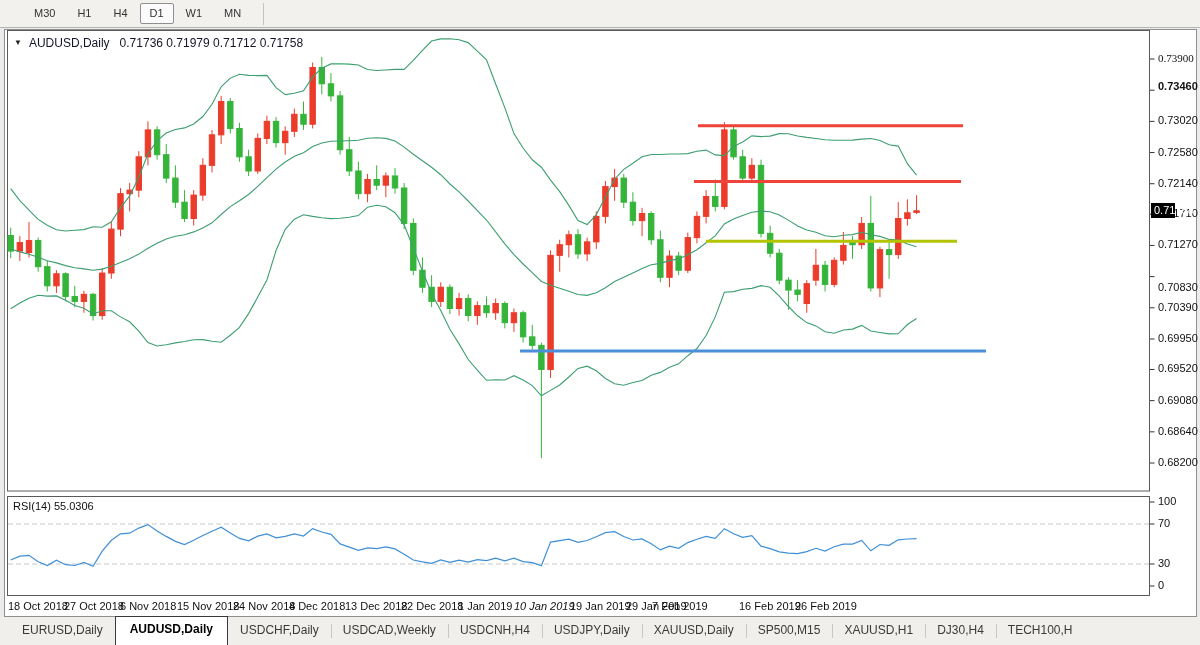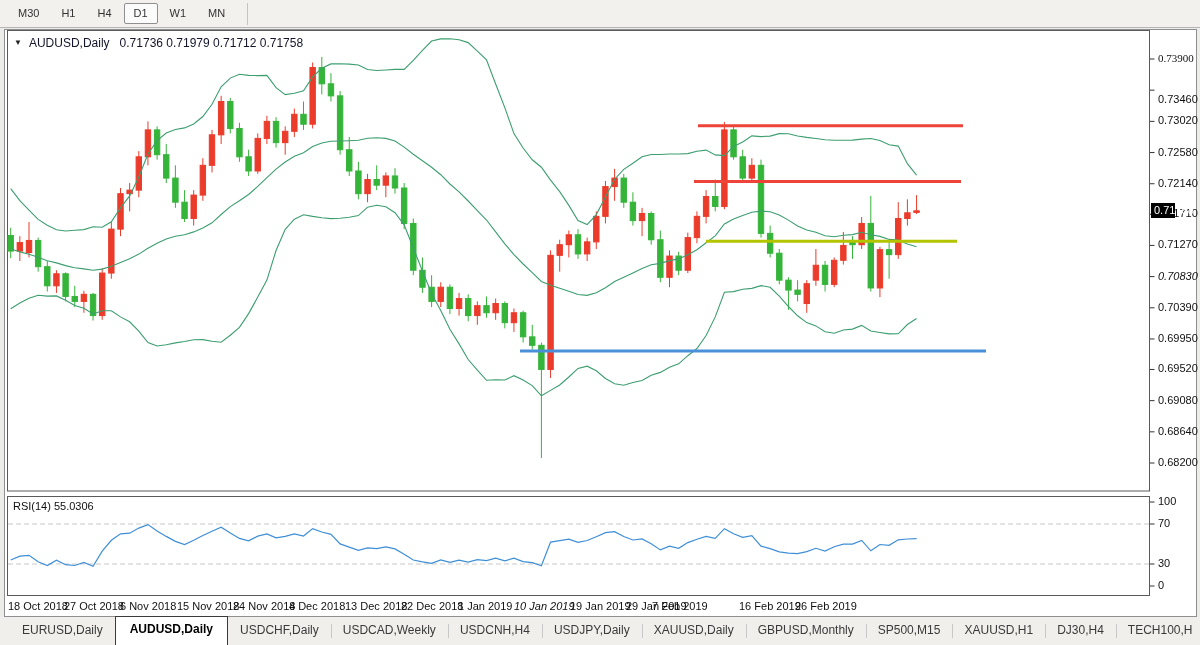--- a/index.html
+++ b/index.html
@@ -1,20 +1,20 @@
 <!DOCTYPE html>
 <html><head>
 <meta charset="utf-8">
 <style>
   html,body{margin:0;padding:0;}
   body{position:relative;width:1200px;height:645px;overflow:hidden;background:#ececea;
        font-family:"Liberation Sans",sans-serif;}
   .toolbar{position:absolute;left:0;top:0;width:100%;height:28px;background:#f2f1ee;
            border-bottom:1px solid #b5b5b5;box-sizing:border-box;display:flex;align-items:center;
-           padding-left:8px;gap:2px;}
+           padding-left:24px;gap:2px;}
   .tf{font-size:11px;color:#333;padding:4px 9px;border:1px solid transparent;border-radius:2px;line-height:1;cursor:default;}
   .tf.active{background:#fbfbfb;border-color:#8f8f8f;}
   .tb-sep{width:1px;height:22px;background:#c4c4c4;margin-left:10px;}
   .window{position:absolute;left:4px;top:29px;width:1193px;height:588px;background:#fff;
           border:1px solid #8f8f8f;box-sizing:border-box;}
   #gfx{position:absolute;left:0;top:0;pointer-events:none;}
   .chart-title{position:absolute;left:14px;top:36px;font-size:12px;color:#14142a;white-space:nowrap;}
   .tri{display:inline-block;font-size:8px;vertical-align:2px;margin-right:7px;color:#222;}
   .qt{margin-left:10px;}
   .ylab{position:absolute;font-size:11px;color:#101010;white-space:nowrap;}
@@ -277,27 +277,27 @@
     <line x1="1150" y1="564" x2="1154.5" y2="564" stroke="#333" stroke-width="1"></line>
     <line x1="1150" y1="586" x2="1154.5" y2="586" stroke="#333" stroke-width="1"></line>
   </svg>
 
 <div class="chart-title">
   <span class="tri">▼</span><span>AUDUSD,Daily</span><span class="qt">0.71736 0.71979 0.71712 0.71758</span>
 </div>
 
 <div id="ylabels">
     <span class="ylab" style="left: 1158px; top: 52px; font-family: Liberation Serif, serif;">0.73900</span>
-    <span class="ylab" style="left: 1158px; top: 93px;">0.73460</span>
+    <span class="ylab" style="left: 1158px; top: 80px; font-weight: bold;">0.73460</span>
     <span class="ylab" style="left: 1158px; top: 114.374px;">0.73020</span>
     <span class="ylab" style="left: 1158px; top: 145.562px;">0.72580</span>
     <span class="ylab" style="left: 1158px; top: 176.749px;">0.72140</span>
     <span class="ylab" style="left: 1158px; top: 207.227px;">0.71710</span>
     <span class="ylab" style="left: 1158px; top: 238.414px;">0.71270</span>
-    <span class="ylab" style="left: 1158px; top: 270px; font-style: italic;">0.70830</span>
+    <span class="ylab" style="left: 1158px; top: 281px;">0.70830</span>
     <span class="ylab" style="left: 1158px; top: 300.789px;">0.70390</span>
     <span class="ylab" style="left: 1158px; top: 331.976px;">0.69950</span>
     <span class="ylab" style="left: 1158px; top: 362.454px;">0.69520</span>
     <span class="ylab" style="left: 1158px; top: 393.642px;">0.69080</span>
     <span class="ylab" style="left: 1158px; top: 424.829px;">0.68640</span>
     <span class="ylab" style="left: 1158px; top: 456.016px;">0.68200</span>
     <span class="ylab" style="left: 1158px; top: 495px;">100</span>
     <span class="ylab" style="left: 1158px; top: 517px;">70</span>
     <span class="ylab" style="left: 1158px; top: 557px;">30</span>
     <span class="ylab" style="left: 1158px; top: 579px;">0</span>
@@ -328,18 +328,17 @@
 <div class="hit" style="left:0;top:597px;width:1200px;height:20px;"></div>
 
 <div class="tabs" id="tabbar">
     <div class="tab">EURUSD,Daily</div>
     <div class="tab active">AUDUSD,Daily</div>
     <div class="tab">USDCHF,Daily</div>
     <div class="tab">USDCAD,Weekly</div>
     <div class="tab">USDCNH,H4</div>
     <div class="tab">USDJPY,Daily</div>
     <div class="tab">XAUUSD,Daily</div>
-    <div class="tab">GBPUSD,Monthly</div>
     <div class="tab">SP500,M15</div>
     <div class="tab">XAUUSD,H1</div>
     <div class="tab">DJ30,H4</div>
     <div class="tab">TECH100,H</div>
   </div>
 
 </body></html>

